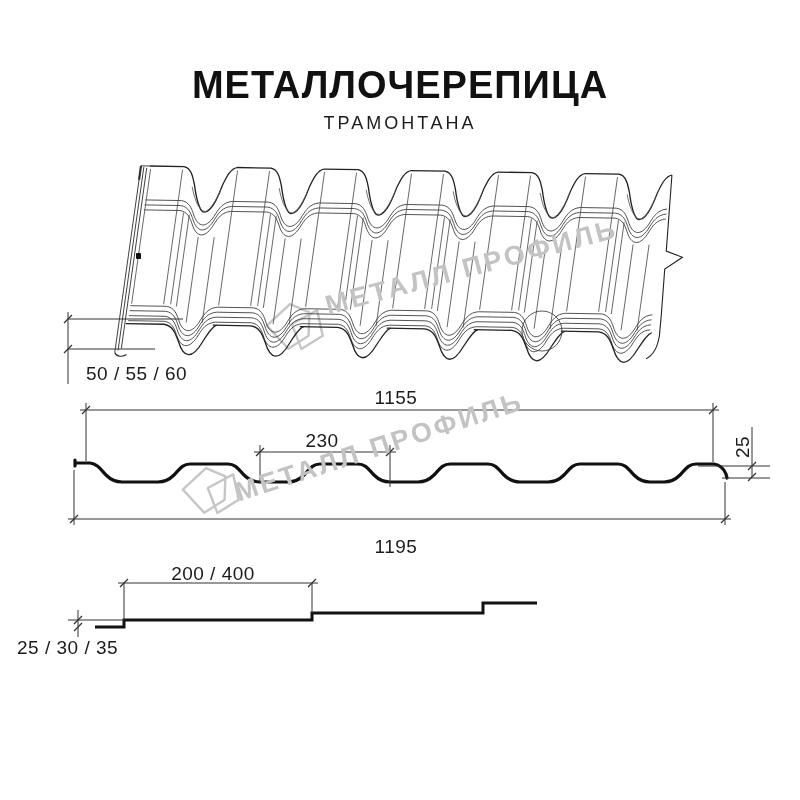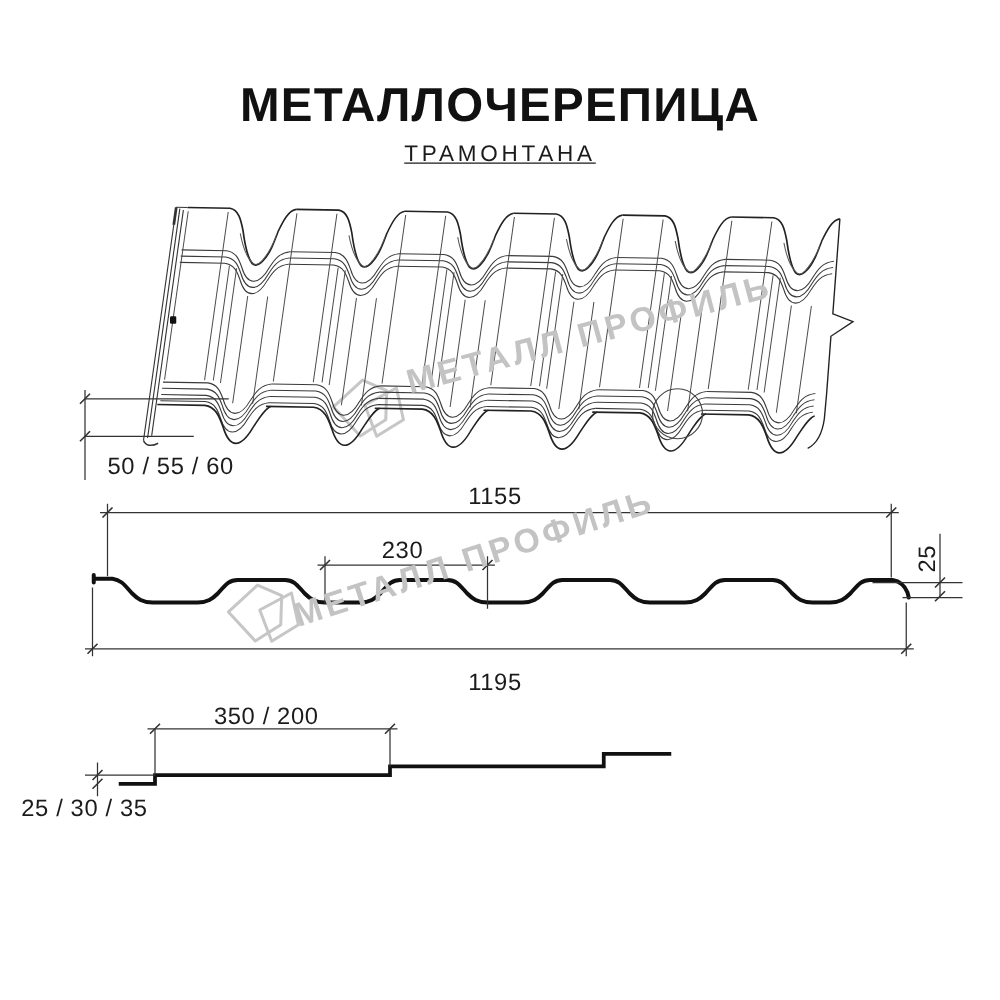--- a/index.html
+++ b/index.html
@@ -8,21 +8,21 @@
     font-family:"Liberation Sans",sans-serif;color:#1b1b1b;overflow:hidden;
   }
   svg{position:absolute;left:0;top:0;}
   .lbl{position:absolute;white-space:nowrap;font-size:19px;color:#1b1b1b;letter-spacing:.5px;}
   .ttl{
     position:absolute;left:0;right:0;top:64px;text-align:center;
     font-size:38px;font-weight:bold;letter-spacing:1px;color:#111;
   }
   .sub{
     position:absolute;left:0;right:0;top:113px;text-align:center;
-    font-size:18px;font-weight:400;letter-spacing:3px;color:#1b1b1b;text-decoration:underline;
+    font-size:18px;font-weight:400;letter-spacing:3px;color:#1b1b1b;
   }
   .ctr{text-align:center;}
   .wm{
     position:absolute;font-size:27px;font-weight:bold;letter-spacing:3px;
     color:#c3c3c3;transform-origin:0 50%;line-height:31px;
   }
   .rot90{transform:rotate(-90deg);transform-origin:50% 50%;}
 </style>
 </head>
 <body>
@@ -196,17 +196,17 @@
   <div class="lbl" style="left:86px;top:363px;">50 / 55 / 60</div>
 
   <div class="lbl ctr" style="left:316px;top:387px;width:160px;">1155</div>
 
   <div class="lbl ctr" style="left:282px;top:430px;width:80px;">230</div>
 
   <div class="lbl ctr rot90" style="left:727px;top:434px;width:36px;height:26px;">25</div>
 
   <div class="lbl ctr" style="left:316px;top:496px;width:160px;margin-top:40px;">1195</div>
 
-  <div class="lbl ctr" style="left:138px;top:563px;width:150px;">350 / 200</div>
+  <div class="lbl ctr" style="left:138px;top:563px;width:150px;">200 / 400</div>
 
   <div class="lbl" style="left:17px;top:637px;">25 / 30 / 35</div>
 
 </div>
 
 </body></html>

